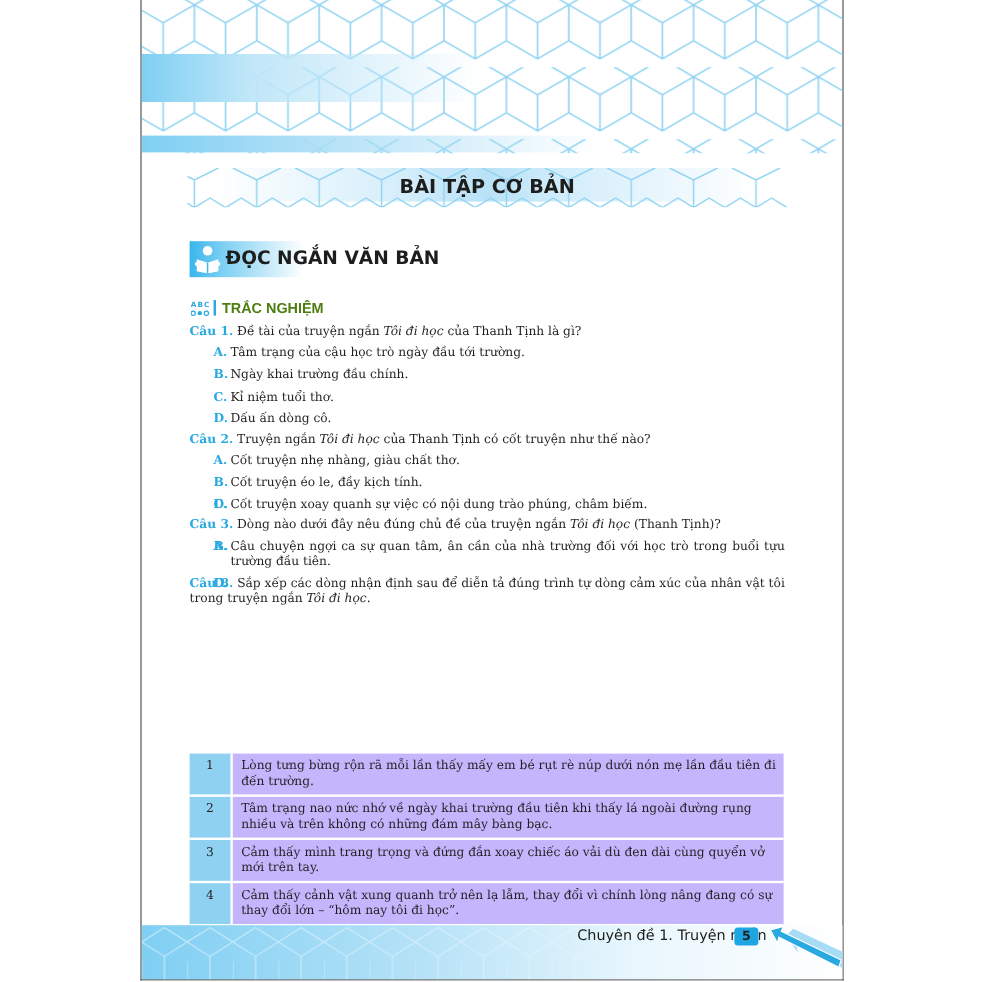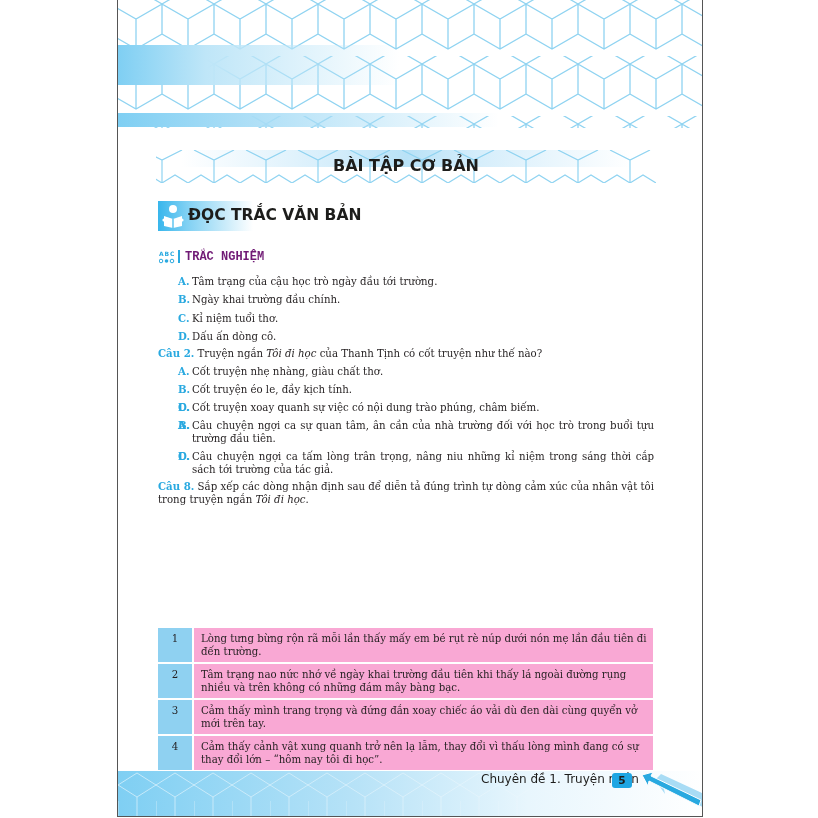--- a/index.html
+++ b/index.html
@@ -23,21 +23,21 @@
     font-weight: bold; font-size: 24.5px; letter-spacing: 0.2px; color: #1d1d1b; white-space: nowrap;
   }
   .title-text .gap { display: inline-block; width: 30px; }
   .underline-band {
     position: absolute; left: 0; top: 113px; width: 586px; height: 14px;
     background: linear-gradient(90deg, #7fcff3 0%, #a9ddf6 20%, rgba(255,255,255,0) 65%);
   }
 
   
   .section-banner {
-    position: absolute; left: 38px; top: 150px; width: 500px; height: 17px;
+    position: absolute; left: 38px; top: 140px; width: 500px; height: 28px;
     background: linear-gradient(90deg, rgba(255,255,255,0) 5%, #d6eefb 35%, #b9e2f7 50%, #d6eefb 65%, rgba(255,255,255,0) 95%);
   }
   .section-banner svg { position: absolute; left: 0; top: 0; }
   .section-title {
     position: absolute; left: 0; width: 500px; top: 6px; text-align: center;
     font-family: "DejaVu Sans", sans-serif; font-weight: bold; font-size: 16px; color: #1d1d1b;
   }
 
   
   .reading-head { position: absolute; left: 40px; top: 201px; height: 30px; width: 180px; }
@@ -47,38 +47,38 @@
   }
   .reading-icon { position: absolute; left: 3px; top: 3px; }
   .reading-title {
     position: absolute; left: 30px; top: 5px; white-space: nowrap;
     font-family: "DejaVu Sans", sans-serif; font-weight: bold; font-size: 15.5px; color: #1d1d1b;
   }
 
   .mc-head { position: absolute; left: 41px; top: 246px; white-space: nowrap; }
   .mc-icon { display: inline-block; vertical-align: middle; }
   .mc-bar { display: inline-block; width: 2px; height: 13px; background: #29a9e0; vertical-align: middle; margin: 0 5px 0 3px; }
-  .mc-title { font-family: Liberation Mono, monospace; font-weight: bold; font-size: 12px; color: #701a75; vertical-align: middle; }
+  .mc-title { font-family: Liberation Sans, sans-serif; font-weight: bold; font-size: 12px; color: #4d7c0f; vertical-align: middle; }
 
   
   .questions { position: absolute; left: 40px; top: 270px; width: 496px; font-size: 10.2px; line-height: 13px; }
   .q { margin-bottom: 4px; }
   .q-stem { text-align: justify; }
   .q-label { color: #29a9e0; font-weight: bold; font-family: "DejaVu Serif", serif; }
   .opt { position: relative; padding-left: 34px; margin-top: 4.6px; text-align: justify; }
   .opt .opt-letter { position: absolute; left: 20px; top: 0; color: #29a9e0; font-weight: bold; }
   .q1 .opt, .q2 .opt { margin-top: 5.2px; }
   em { font-style: italic; }
 
   
   .order-table {
     position: absolute; left: 40px; top: 628px; width: 495px; border-collapse: collapse;
     font-size: 10.2px; line-height: 13px;
   }
-  .order-table td { background: #f9a8d4; border-bottom: 2px solid #ffffff; vertical-align: top; }
+  .order-table td { background: #c4b5fd; border-bottom: 2px solid #ffffff; vertical-align: top; }
   .order-table td.num { width: 35px; text-align: center; padding: 4px 0; border-right: 2px solid #ffffff; background: #8fd1f1; }
   .order-table td.txt { padding: 4px 6px 4px 7px; }
 
   
   .footer-band {
     position: absolute; left: 0; top: 771px; width: 586px; height: 46px;
     background: linear-gradient(90deg, #7fcff3 0%, #b6e2f7 40%, #e8f6fd 70%, #ffffff 100%);
   }
   .footer-band svg { position: absolute; left: 0; top: 0; }
   .footer-text {
@@ -124,55 +124,57 @@
 
   <div class="reading-head">
     <div class="reading-icon-box"></div>
     <svg class="reading-icon" width="24" height="24" viewBox="0 0 24 24">
       <circle cx="12" cy="5" r="4" fill="#ffffff"></circle>
       <path d="M3 12 L12 15 L21 12 L21 22 L12 24 L3 22 Z" fill="#ffffff"></path>
       <path d="M12 15 L12 24" stroke="#38b6ec" stroke-width="1.2"></path>
       <circle cx="3" cy="16" r="1.6" fill="#ffffff"></circle>
       <circle cx="21" cy="16" r="1.6" fill="#ffffff"></circle>
     </svg>
-    <div class="reading-title">ĐỌC TRẮC VĂN BẢN</div>
+    <div class="reading-title">ĐỌC NGẮN VĂN BẢN</div>
   </div>
 
   <div class="mc-head">
     <svg class="mc-icon" width="16" height="14" viewBox="0 0 16 14">
       <text x="0" y="6" font-size="6" font-family="DejaVu Sans, sans-serif" font-weight="bold" fill="#29a9e0">A</text>
       <text x="5.5" y="6" font-size="6" font-family="DejaVu Sans, sans-serif" font-weight="bold" fill="#29a9e0">B</text>
       <text x="11" y="6" font-size="6" font-family="DejaVu Sans, sans-serif" font-weight="bold" fill="#29a9e0">C</text>
       <circle cx="2" cy="11" r="1.8" fill="none" stroke="#29a9e0" stroke-width="1"></circle>
       <circle cx="7.5" cy="11" r="1.8" fill="#29a9e0"></circle>
       <circle cx="13" cy="11" r="1.8" fill="none" stroke="#29a9e0" stroke-width="1"></circle>
     </svg><span class="mc-bar"></span><span class="mc-title">TRẮC NGHIỆM</span>
   </div>
 
   <div class="questions">
     <div class="q q1">
+      <div class="q-stem"><span class="q-label">Câu 1.</span><span> Đề tài của truyện ngắn </span><em>Tôi đi học</em><span> của Thanh Tịnh là gì?</span></div>
       <div class="opt"><span class="opt-letter">A.</span><span>Tâm trạng của cậu học trò ngày đầu tới trường.</span></div>
       <div class="opt"><span class="opt-letter">B.</span><span>Ngày khai trường đầu chính.</span></div>
       <div class="opt"><span class="opt-letter">C.</span><span>Kỉ niệm tuổi thơ.</span></div>
       <div class="opt"><span class="opt-letter">D.</span><span>Dấu ấn dòng cô.</span></div>
     </div>
 
     <div class="q q2">
       <div class="q-stem"><span class="q-label">Câu 2.</span><span> Truyện ngắn </span><em>Tôi đi học</em><span> của Thanh Tịnh có cốt truyện như thế nào?</span></div>
       <div class="opt"><span class="opt-letter">A.</span><span>Cốt truyện nhẹ nhàng, giàu chất thơ.</span></div>
       <div class="opt"><span class="opt-letter">B.</span><span>Cốt truyện éo le, đầy kịch tính.</span></div>
       <div class="opt"><span class="opt-letter">C.</span></div>
       <div class="opt"><span class="opt-letter">D.</span><span>Cốt truyện xoay quanh sự việc có nội dung trào phúng, châm biếm.</span></div>
     </div>
 
     <div class="q q3">
+      <div class="q-stem"><span class="q-label">Câu 3.</span><span> Dòng nào dưới đây nêu đúng chủ đề của truyện ngắn </span><em>Tôi đi học</em><span> (Thanh Tịnh)?</span></div>
       <div class="opt"><span class="opt-letter">A.</span></div>
       <div class="opt"><span class="opt-letter">B.</span><span>Câu chuyện ngợi ca sự quan tâm, ân cần của nhà trường đối với học trò trong buổi tựu trường đầu tiên.</span></div>
       <div class="opt"><span class="opt-letter">C.</span></div>
-      <div class="opt"><span class="opt-letter">D.</span><span>Câu chuyện ngợi ca tấm lòng trân trọng, nâng niu những kỉ niệm trong sáng thời cắp sách tới trường của tác giả.</span></div>
+      <div class="opt"><span class="opt-letter">D.</span></div>
     </div>
 
     <div class="q q4">
       <div class="q-stem"><span class="q-label">Câu 8.</span><span> Sắp xếp các dòng nhận định sau để diễn tả đúng trình tự dòng cảm xúc của nhân vật tôi trong truyện ngắn </span><em>Tôi đi học</em><span>.</span></div>
     </div>
   </div>
 
   <table class="order-table">
     <tbody>
         <tr>
@@ -182,21 +184,21 @@
     <tr>
       <td class="num">2</td>
       <td class="txt">Tâm trạng nao nức nhớ về ngày khai trường đầu tiên khi thấy lá ngoài đường rụng nhiều và trên không có những đám mây bàng bạc.</td>
     </tr>
     <tr>
       <td class="num">3</td>
       <td class="txt">Cảm thấy mình trang trọng và đứng đắn xoay chiếc áo vải dù đen dài cùng quyển vở mới trên tay.</td>
     </tr>
     <tr>
       <td class="num">4</td>
-      <td class="txt">Cảm thấy cảnh vật xung quanh trở nên lạ lẫm, thay đổi vì thấu lòng mình đang có sự thay đổi lớn – “hôm nay tôi đi học”.</td>
+      <td class="txt">Cảm thấy cảnh vật xung quanh trở nên lạ lẫm, thay đổi vì chính lòng nâng đang có sự thay đổi lớn – “hôm nay tôi đi học”.</td>
     </tr>
   </tbody>
     </table>
 
   <div class="footer-band">
     <svg width="586" height="46" viewBox="0 0 586 46">
       <defs>
         <pattern id="hexf" width="38" height="46" patternUnits="userSpaceOnUse" x="0" y="0">
           <path d="M0 14 L19 2 L38 14 M0 14 L19 26 L38 14 M19 26 L19 46 M0 30 L0 46" fill="none" stroke="#ffffff" stroke-opacity="0.55" stroke-width="1"></path>
         </pattern>

